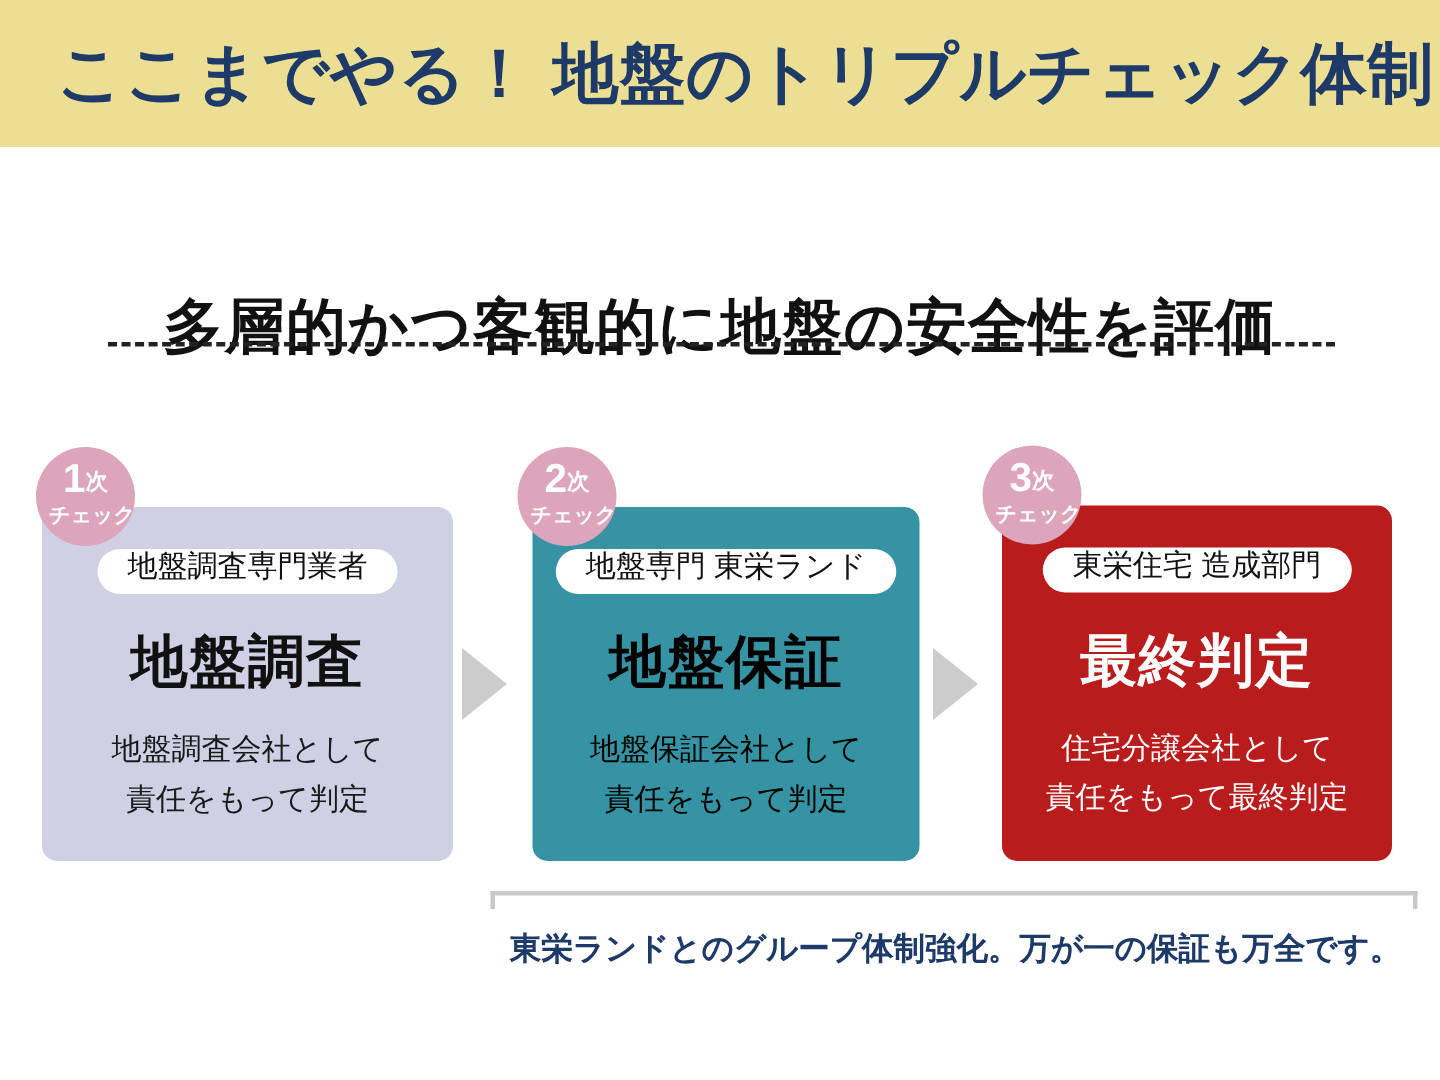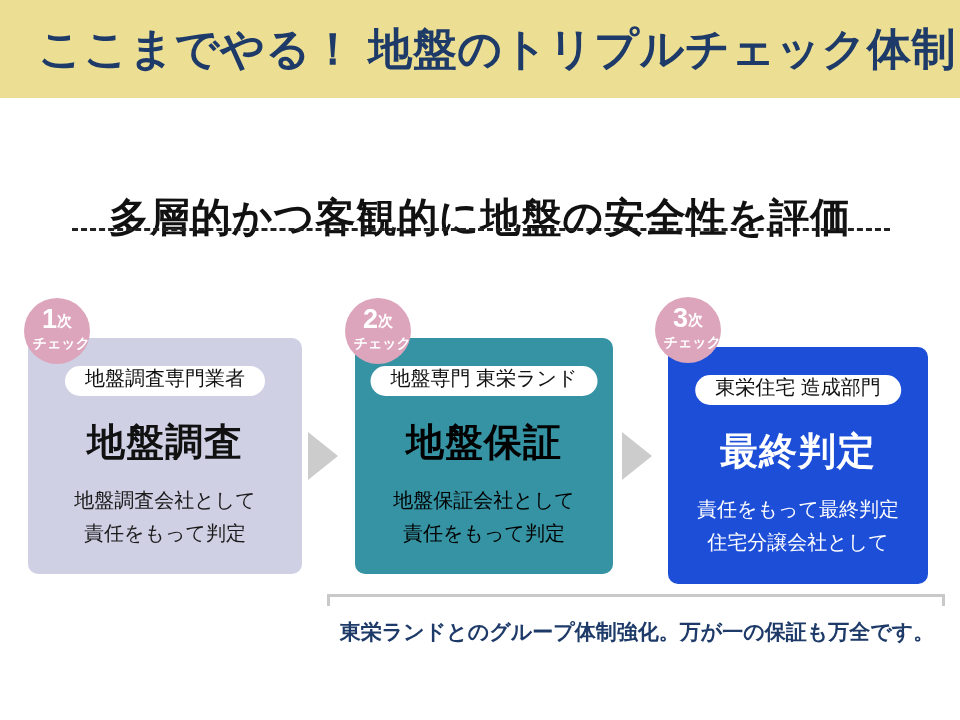--- a/index.html
+++ b/index.html
@@ -85,24 +85,24 @@
   }
   .card-2 {
     left: 355px;
     top: 338px;
     width: 258px;
     height: 236px;
     background: #3693a3;
   }
   .card-3 {
     left: 668px;
-    top: 347px;
+    top: 337px;
     width: 260px;
     height: 237px;
-    background: #1d4ed8;
+    background: #b91c1c;
   }
 
   .pill {
     position: absolute;
     left: 50%;
     transform: translateX(-50%);
     top: 28px;
     background: #ffffff;
     border-radius: 999px;
     color: #111111;
@@ -266,22 +266,22 @@
     </div>
     <div class="badge-bottom">チェック</div>
   </div>
 
   <div class="arrow arrow-2"></div>
 
   <div class="card card-3">
     <div class="pill">東栄住宅 造成部門</div>
     <div class="card-heading">最終判定</div>
     <div class="card-desc">
+      <span>住宅分譲会社として</span>
       <span>責任をもって最終判定</span>
-      <span>住宅分譲会社として</span>
     </div>
   </div>
   <div class="badge badge-3">
     <div class="badge-top">
       <span class="badge-num">3</span><span class="badge-ji">次</span>
     </div>
     <div class="badge-bottom">チェック</div>
   </div>
 
   <div class="bracket"></div>

